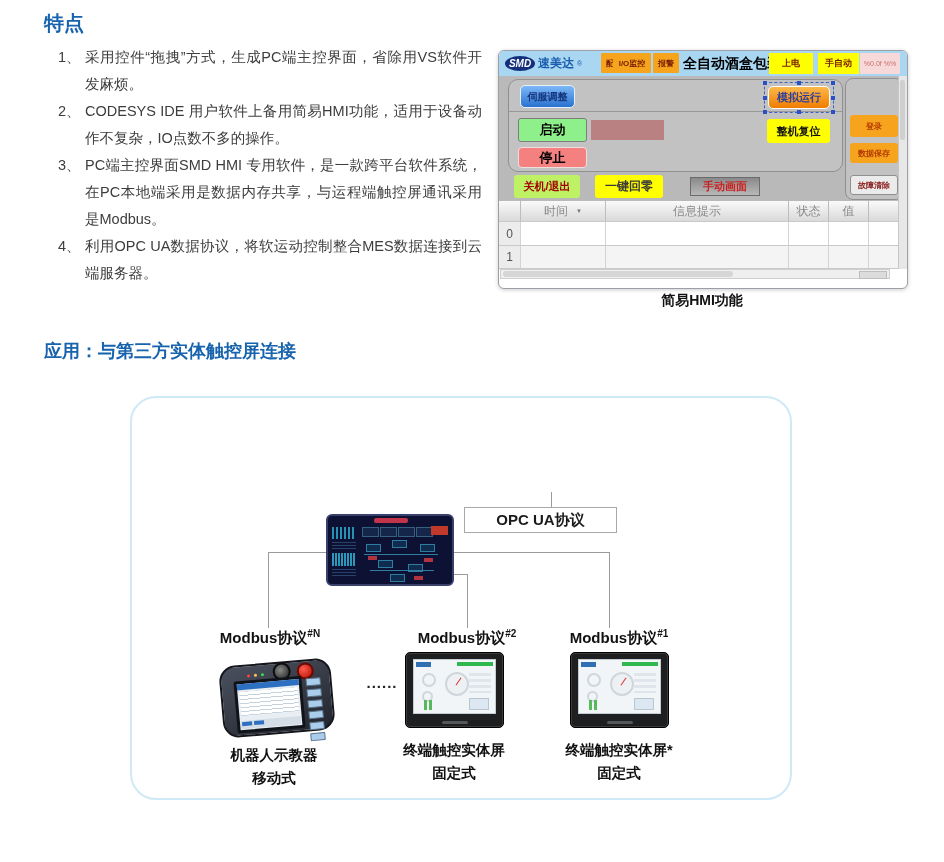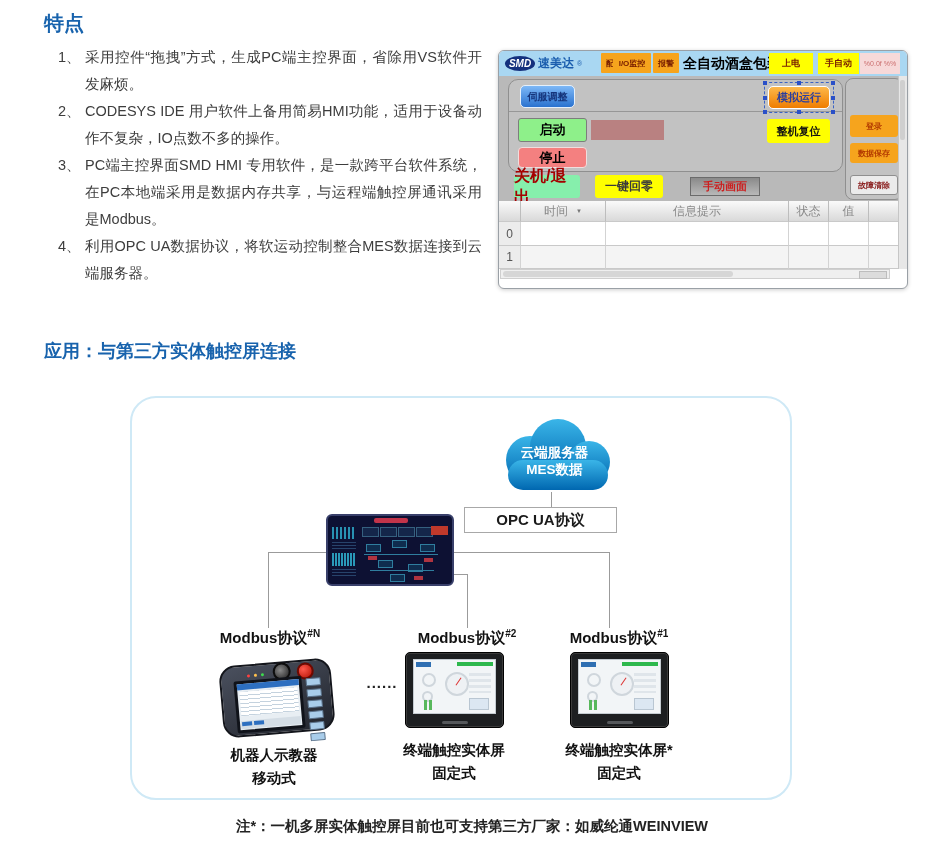--- a/index.html
+++ b/index.html
@@ -59,21 +59,21 @@
   .hdl.tm{left:50%;top:-2px;margin-left:-2px;} .hdl.bm{left:50%;bottom:-2px;margin-left:-2px;}
   .hdl.lm{top:50%;left:-2px;margin-top:-2px;} .hdl.rm{top:50%;right:-2px;margin-top:-2px;}
   .hdl.tl{left:-2px;top:-2px;} .hdl.tr{right:-2px;top:-2px;}
   .hdl.bl{left:-2px;bottom:-2px;} .hdl.br{right:-2px;bottom:-2px;}
   #btn-start{left:9px;top:38px;width:69px;height:24px;font-size:13px;color:#000;
              background:#8ef08a;border:1px solid #7d7d7d;}
   #rose-box{position:absolute;left:82px;top:40px;width:73px;height:20px;background:#b98181;}
   #btn-reset{left:258px;top:39px;width:63px;height:24px;font-size:11px;color:#111;background:#ffff00;}
   #btn-stop{left:9px;top:67px;width:69px;height:21px;font-size:13px;color:#000;
             background:#f48080;border:1px solid #efdede;border-radius:4px;}
-  #btn-shutdown{left:15px;top:99px;width:66px;height:23px;font-size:16px;color:#a50000;background:#86efac;}
+  #btn-shutdown{left:15px;top:99px;width:66px;height:23px;font-size:11px;color:#a50000;background:#bef264;}
   #btn-home{left:96px;top:99px;width:68px;height:23px;font-size:12px;color:#3a3a3a;background:#ffff00;}
   #btn-manual{left:191px;top:101px;width:70px;height:19px;font-size:11px;color:#cc1f1f;
               background:linear-gradient(#8a8a8a,#b8b8b8);border:1px solid #6b6b6b;border-radius:0;}
   #btn-login{left:4px;top:36px;width:48px;height:22px;font-size:8px;color:#b33a00;background:#f6a41d;}
   #btn-save{left:4px;top:64px;width:48px;height:20px;font-size:8px;color:#b33a00;background:#f6a41d;}
   #btn-clear{left:4px;top:96px;width:48px;height:20px;font-size:8px;color:#8b2020;
              background:#ebebeb;border:1px solid #8f8f8f;}
 
   
   #hmi-table{position:absolute;left:0;top:150px;width:400px;}
@@ -288,45 +288,26 @@
 
     <div id="hscroll">
       <div id="hthumb"></div>
       <div id="zoomchip"></div>
     </div>
     <div id="vscroll">
       <div id="vthumb"></div>
     </div>
   </div>
 
+  <div id="hmi-caption">简易HMI功能</div>
 
   <div id="app-title" class="sec-title">应用：与第三方实体触控屏连接</div>
 
   <div id="diagram">
 
-    <div id="cloud">
-      <svg width="125" height="78" viewBox="0 0 125 78">
-        <defs>
-          <linearGradient id="cg" x1="0" y1="0" x2="0" y2="1">
-            <stop offset="0" stop-color="#3ab5e8"></stop>
-            <stop offset="1" stop-color="#0067b0"></stop>
-          </linearGradient>
-        </defs>
-        <g fill="url(#cg)">
-          <circle cx="38" cy="42" r="24"></circle>
-          <circle cx="66" cy="29" r="28"></circle>
-          <circle cx="97" cy="44" r="21"></circle>
-          <rect x="16" y="42" width="100" height="30" rx="15"></rect>
-        </g>
-      </svg>
-      <div id="cloud-text">
-        <div>云端服务器</div>
-        <div>MES数据</div>
-      </div>
-    </div>
 
     <div class="dline" style="left:419px;top:94px;width:1px;height:41px;"></div>
     <div id="opc-box">OPC UA协议</div>
     <div class="dline" style="left:136px;top:154px;width:58px;height:1px;"></div>
     <div class="dline" style="left:322px;top:154px;width:155px;height:1px;"></div>
     <div class="dline" style="left:322px;top:176px;width:14px;height:1px;"></div>
     <div class="dline" style="left:136px;top:154px;width:1px;height:76px;"></div>
     <div class="dline" style="left:477px;top:154px;width:1px;height:76px;"></div>
     <div class="dline" style="left:335px;top:176px;width:1px;height:54px;"></div>
 
@@ -435,14 +416,13 @@
     <div id="label-panel-a" class="dev-label">
       <div>终端触控实体屏</div>
       <div>固定式</div>
     </div>
     <div id="label-panel-b" class="dev-label">
       <div>终端触控实体屏*</div>
       <div>固定式</div>
     </div>
   </div>
 
-  <div id="note">注*：一机多屏实体触控屏目前也可支持第三方厂家：如威纶通WEINVIEW</div>
 </div>
 
 </body></html>

